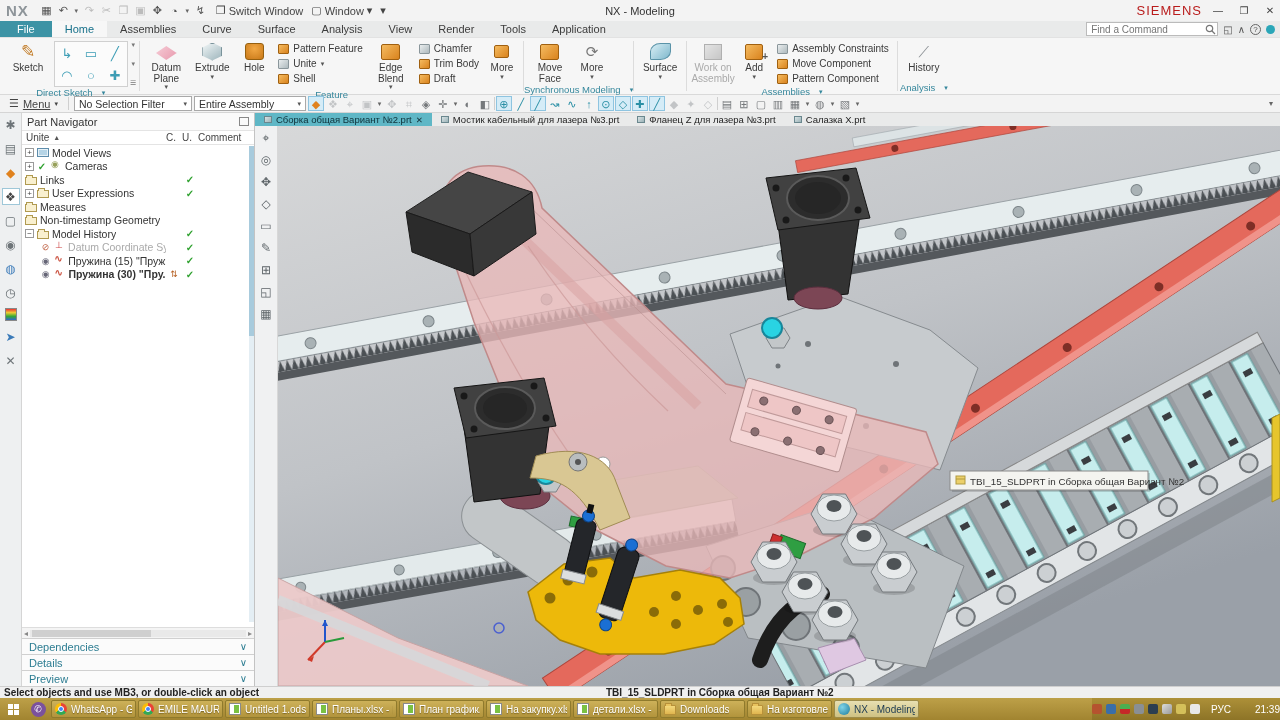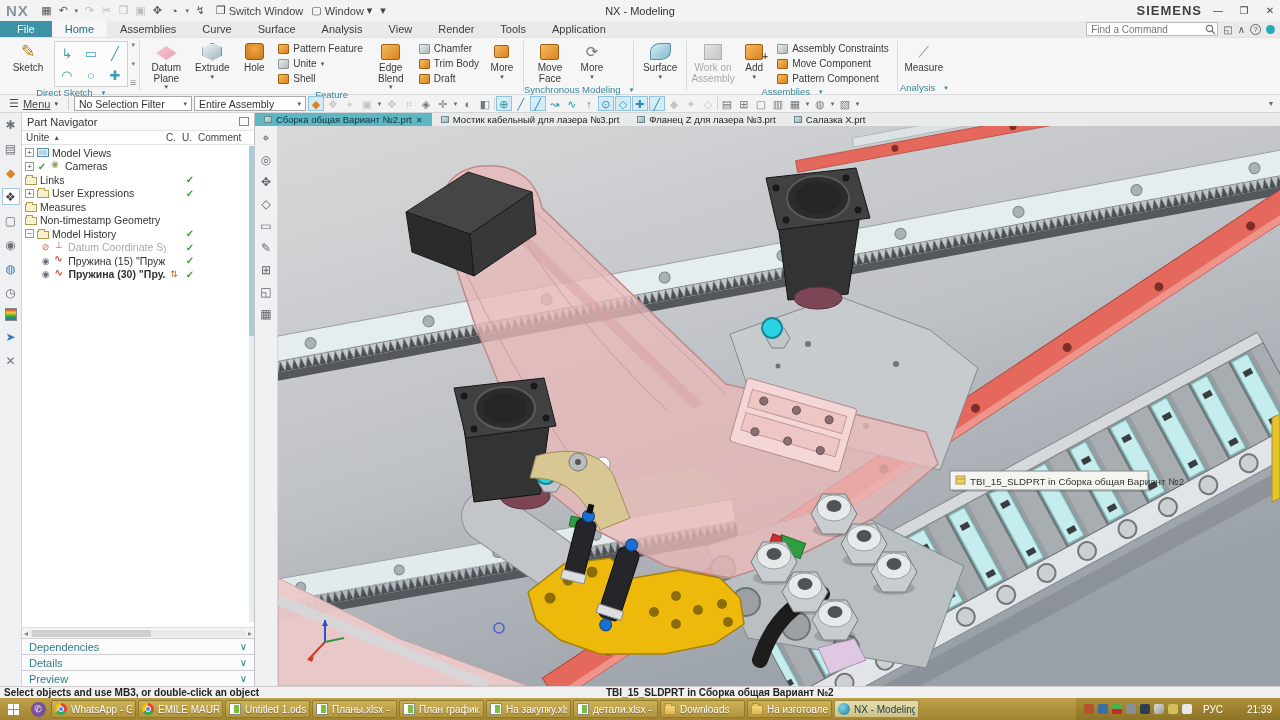--- a/index.html
+++ b/index.html
@@ -9,21 +9,21 @@
 
 .titlebar{height:21px;background:#f3f3f3;display:flex;align-items:center;position:relative}
 .nx-logo{color:#8d9499;font-weight:bold;font-size:15px;letter-spacing:1px;margin:0 10px 0 6px}
 .qa{display:flex;align-items:center;gap:2px}
 .qa .qi{min-width:15px;text-align:center;color:#555;font-size:11px}
 .qa .qi.dim{color:#bcbcbc}
 .qa .qi.dd{font-size:7px;min-width:7px;color:#666}
 .qa-label{display:flex;align-items:center;gap:3px;margin-left:8px;color:#444;font-size:11px}
 .title-center{position:absolute;left:0;right:0;text-align:center;font-size:11px;color:#333;pointer-events:none}
 .tb-right{margin-left:auto;display:flex;align-items:center;gap:6px;z-index:2}
-.brand{color:#404040;font-weight:bold;font-size:13px;letter-spacing:1px}
+.brand{color:#b91c1c;font-weight:normal;font-size:13px;letter-spacing:1px}
 .winbtn{width:20px;text-align:center;color:#444;font-size:10px}
 
 
 .tabrow{height:17px;background:#e9eaea;display:flex;align-items:stretch;position:relative;border-bottom:1px solid #e2e2e2}
 .rtab{padding:0 13px;line-height:17px;font-size:11px;color:#3c3c3c}
 .rtab.file{background:#3d93a5;color:#fff;padding:0 17px}
 .rtab.active{background:#f7f7f7;color:#16708a}
 .find-wrap{position:absolute;right:5px;top:1px;display:flex;align-items:center;gap:5px}
 .find-box{position:relative;width:132px;height:14px}
 .find-box input{width:100%;height:14px;font-size:10px;border:1px solid #bbb;padding:0 16px 0 4px;color:#666;font-family:"Liberation Sans",sans-serif}
@@ -159,21 +159,21 @@
 .tbtn.active{background:linear-gradient(#e7dfb2,#cfc182);color:#1c3a52;text-shadow:none;border-color:#9d8c4a}
 .tbtn .tlabel{white-space:nowrap;overflow:hidden}
 .ticon{width:12px;height:12px;flex:0 0 auto;position:relative}
 .ticon.chrome{border-radius:50%;background:conic-gradient(#ea4335 0 120deg,#34a853 0 240deg,#fbbc05 0 360deg)}
 .ticon.chrome::after{content:"";position:absolute;inset:3px;background:#4285f4;border:1px solid #fff;border-radius:50%}
 .ticon.calc{background:#fff;border:1px solid #8a8a8a}
 .ticon.calc::after{content:"";position:absolute;right:1px;top:1px;bottom:1px;width:5px;background:#7ac143}
 .ticon.folder{background:linear-gradient(#f3d97c,#e0b54e);border:1px solid #b8913a;border-radius:1px;margin-top:1px;height:10px}
 .ticon.folder::before{content:"";position:absolute;top:-3px;left:0;width:5px;height:2px;background:#e8c35e;border:1px solid #b8913a;border-bottom:none}
 .ticon.nx{background:radial-gradient(circle at 35% 35%,#7fd4e8,#1c7a9c);border-radius:50%}
-.tray{margin-left:auto;display:flex;align-items:center;gap:5px;padding:0 8px;background:linear-gradient(#ad9038,#8d7427);color:#fff}
+.tray{margin-left:auto;display:flex;align-items:center;gap:5px;padding:0 0;background:linear-gradient(#ad9038,#8d7427);color:#fff}
 .tray .ti{width:10px;height:10px;border-radius:2px}
 .ti.t1{background:#b5532f}.ti.t2{background:#3a6ea8}.ti.t3{background:linear-gradient(#4caf50 50%,#c62828 50%)}.ti.t4{background:#8a8f94}.ti.t5{background:#2c3e50}.ti.t6{background:linear-gradient(135deg,#ddd,#999)}.ti.t7{background:#d4c05a}.ti.t8{background:#e8e8e8}
 .tray .lang{font-size:10px;margin-left:6px}
 .tray .time{font-size:10px;margin-left:19px}
 </style>
 </head>
 <body>
 
 <div class="titlebar">
   <span class="nx-logo">NX</span>
@@ -421,21 +421,21 @@
         <span>Assemblies</span>
         <span class="gdd">▾</span>
       </div>
   </div>
   <div class="gsep"></div>
 
   <div class="rgroup">
     <div class="gbody">
       <div class="bigbtn">
         <span class="bico i-measure">⟋</span>
-        <span class="blabel">Measure</span>
+        <span class="blabel">History</span>
       </div>
     </div>
     <div class="glabel">
         <span>Analysis</span>
         <span class="gdd">▾</span>
       </div>
   </div>
 </div>
 
 <div class="utilbar">

